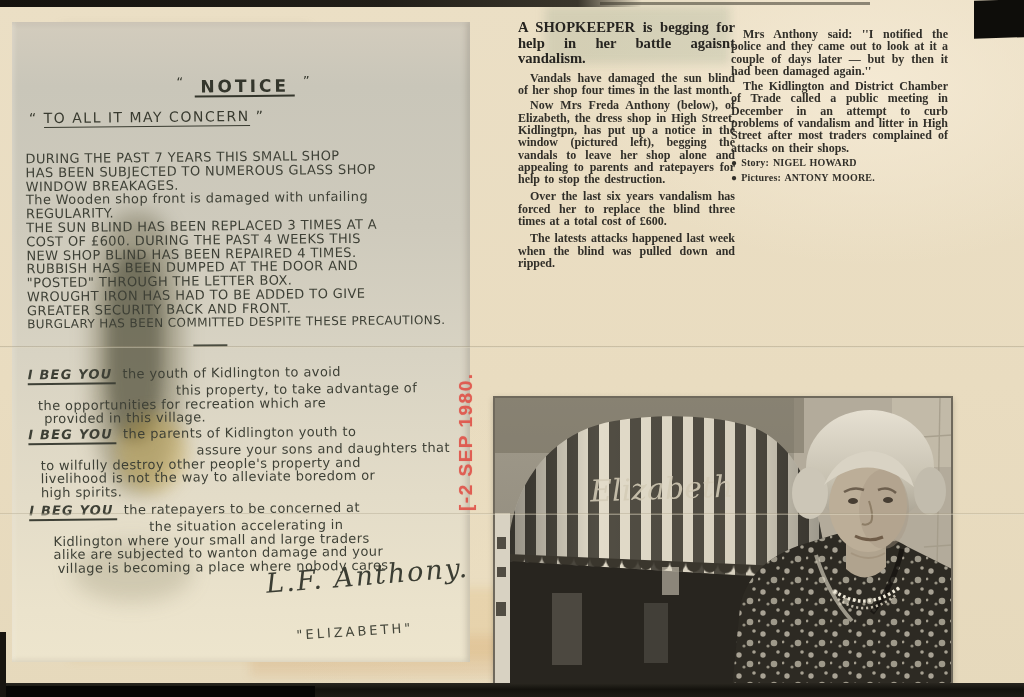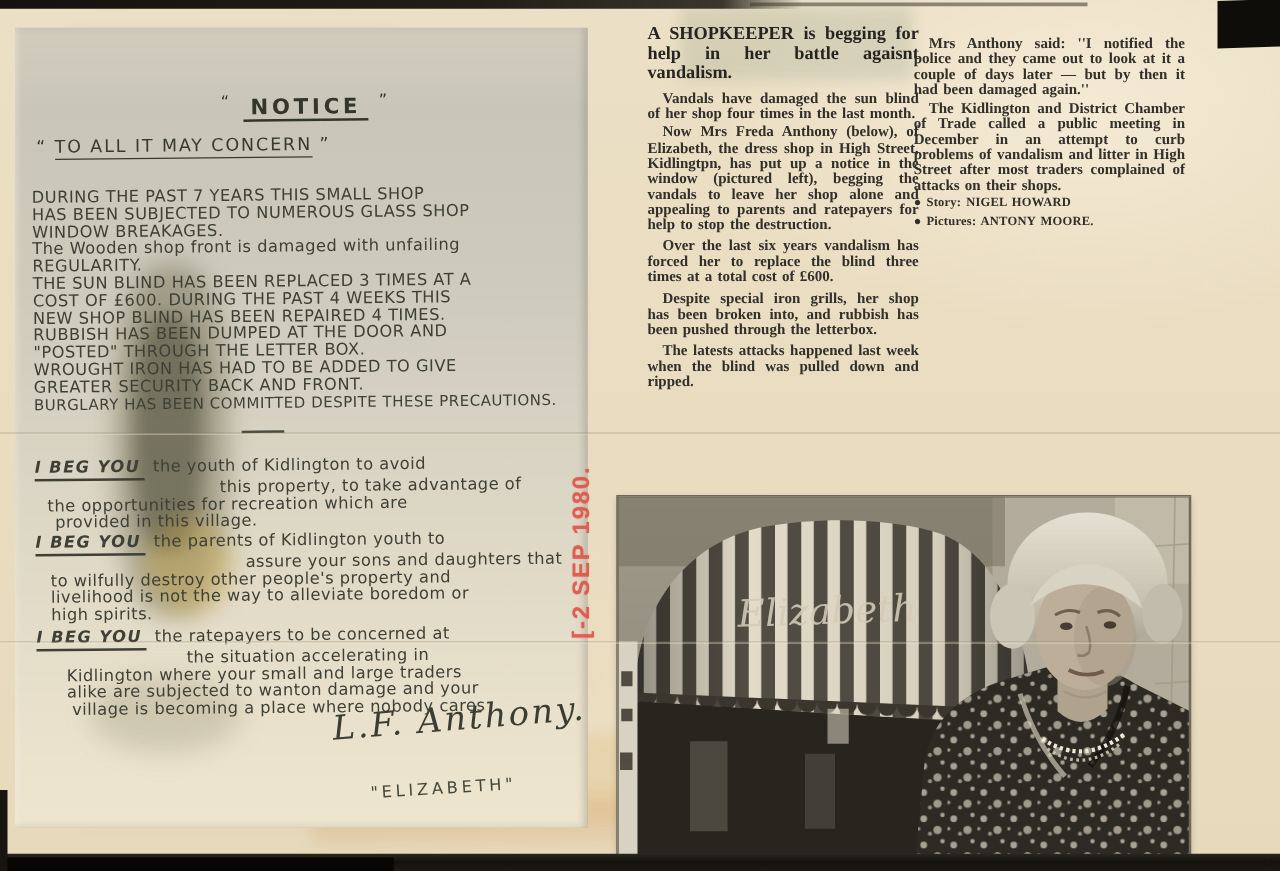--- a/index.html
+++ b/index.html
@@ -146,21 +146,20 @@
       <div class="signature">L.F. Anthony.</div>
       <div class="sig-name">"ELIZABETH"</div>
     </div>
   </div>
 
   <div class="col col-mid">
     <p class="lead">A SHOPKEEPER is begging for help in her battle agaisnt vandalism.</p>
     <p>Vandals have damaged the sun blind of her shop four times in the last month.</p>
     <p>Now Mrs Freda Anthony (below), of Elizabeth, the dress shop in High Street, Kidlingtpn, has put up a notice in the window (pictured left), begging the vandals to leave her shop alone and appealing to parents and ratepayers for help to stop the destruction.</p>
     <p class="sp">Over the last six years vandalism has forced her to replace the blind three times at a total cost of £600.</p>
-    <p class="sp">Despite special iron grills, her shop has been broken into, and rubbish has been pushed through the letterbox.</p>
     <p class="sp">The latests attacks happened last week when the blind was pulled down and ripped.</p>
   </div>
 
   <div class="col col-right">
     <p>Mrs Anthony said: ''I notified the police and they came out to look at it a couple of days later — but by then it had been damaged again.''</p>
     <p>The Kidlington and District Chamber of Trade called a public meeting in December in an attempt to curb problems of vandalism and litter in High Street after most traders complained of attacks on their shops.</p>
     <p class="byline">● Story: NIGEL HOWARD</p>
     <p class="byline">● Pictures: ANTONY MOORE.</p>
   </div>
 

